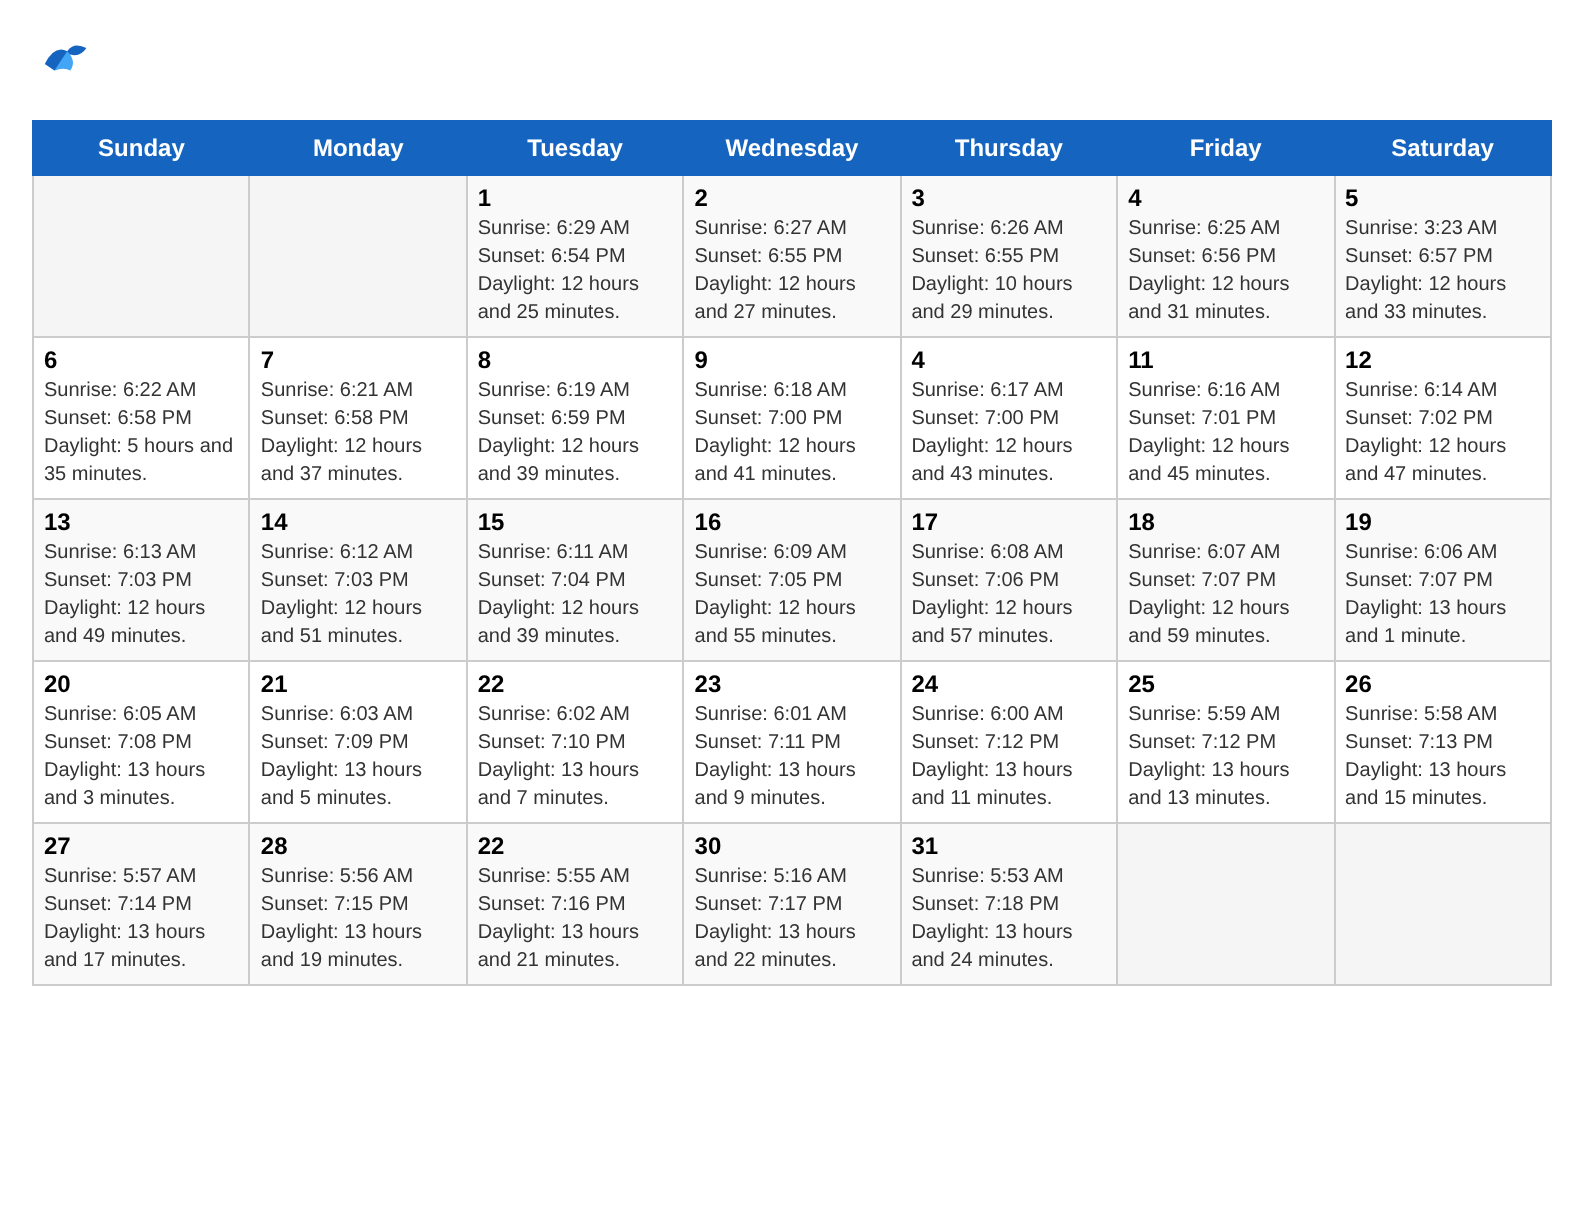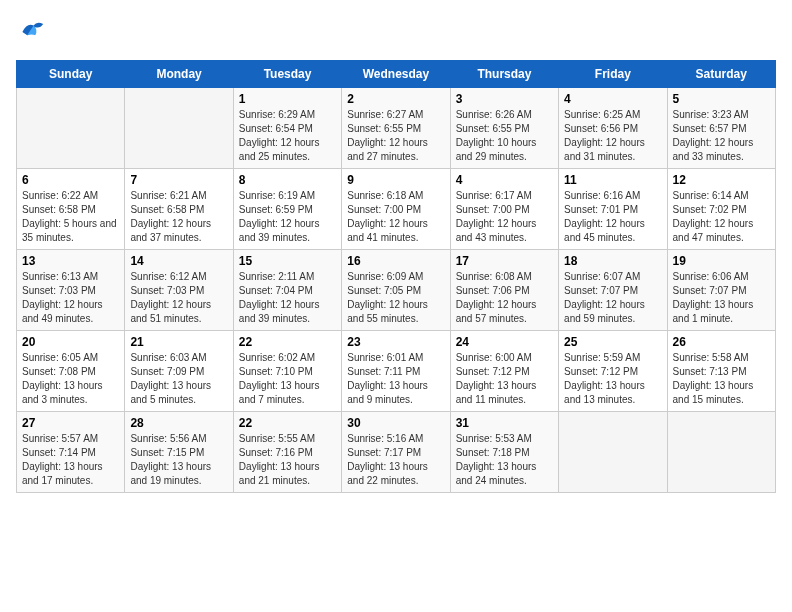--- a/index.html
+++ b/index.html
@@ -185,21 +185,21 @@
         <td>
           <span class="day-number">13</span>
           <div class="day-info"><span>Sunrise: 6:13 AM</span><br><span>Sunset: 7:03 PM</span><br><span>Daylight: 12 hours and 49 minutes.</span></div>
         </td>
         <td>
           <span class="day-number">14</span>
           <div class="day-info"><span>Sunrise: 6:12 AM</span><br><span>Sunset: 7:03 PM</span><br><span>Daylight: 12 hours and 51 minutes.</span></div>
         </td>
         <td>
           <span class="day-number">15</span>
-          <div class="day-info"><span>Sunrise: 2:11 AM</span><br><span>Sunset: 7:04 PM</span><br><span>Daylight: 12 hours and 39 minutes.</span></div>
+          <div class="day-info"><span>Sunrise: 6:11 AM</span><br><span>Sunset: 7:04 PM</span><br><span>Daylight: 12 hours and 39 minutes.</span></div>
         </td>
         <td>
           <span class="day-number">16</span>
           <div class="day-info"><span>Sunrise: 6:09 AM</span><br><span>Sunset: 7:05 PM</span><br><span>Daylight: 12 hours and 55 minutes.</span></div>
         </td>
         <td>
           <span class="day-number">17</span>
           <div class="day-info"><span>Sunrise: 6:08 AM</span><br><span>Sunset: 7:06 PM</span><br><span>Daylight: 12 hours and 57 minutes.</span></div>
         </td>
         <td>

